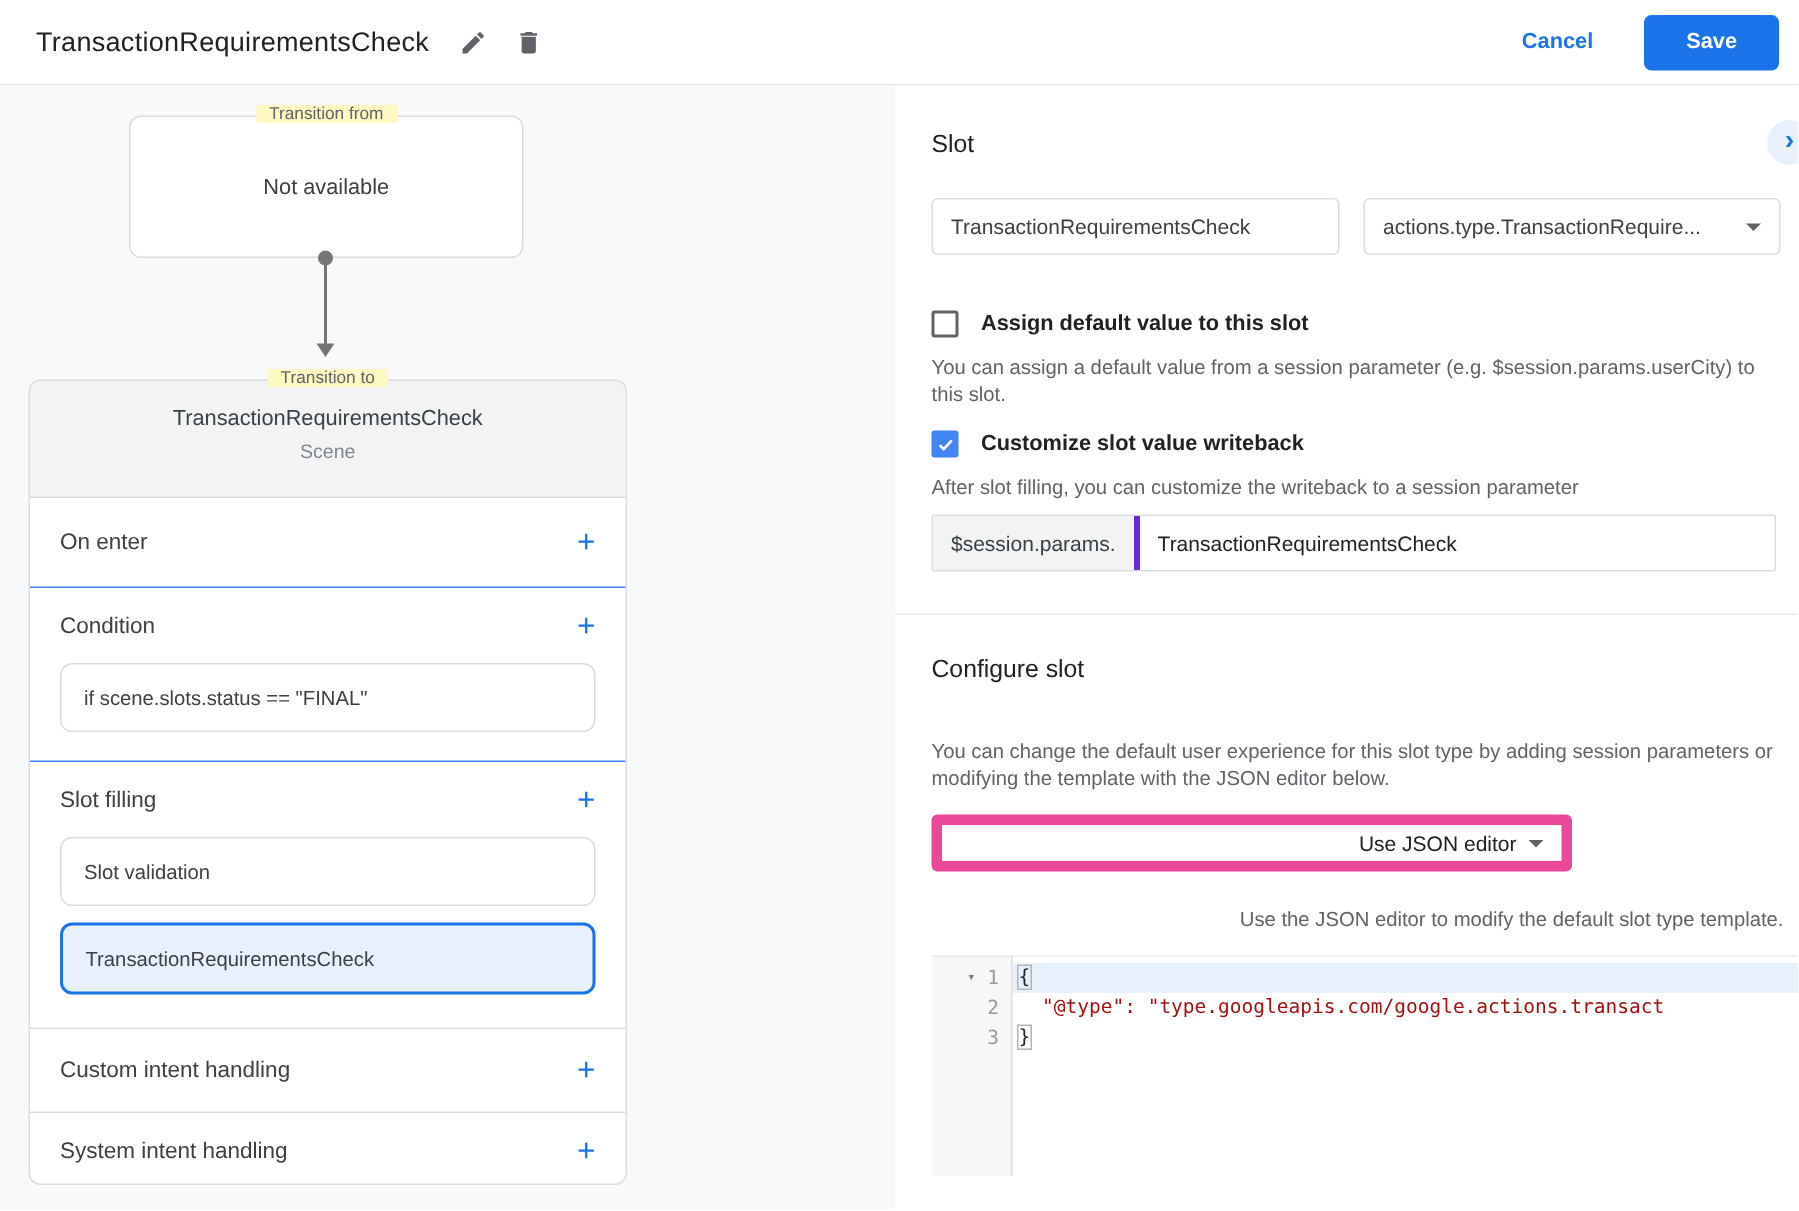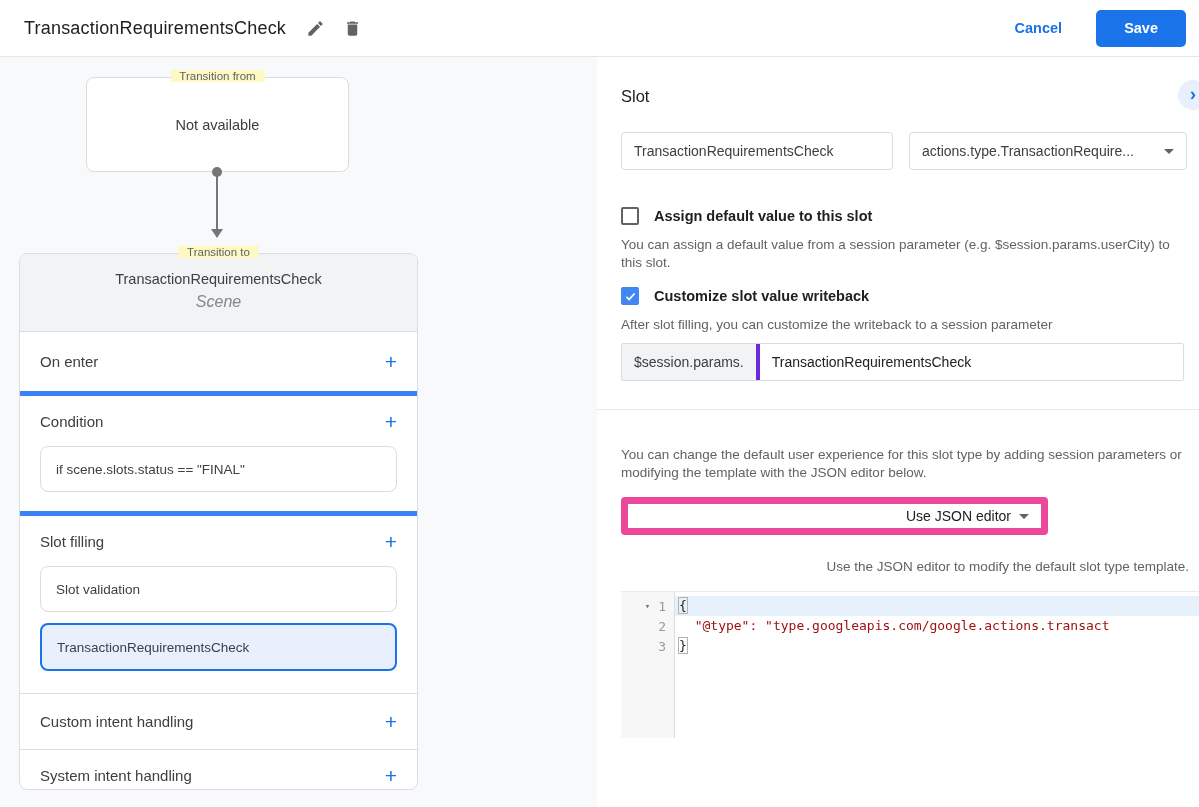--- a/index.html
+++ b/index.html
@@ -40,31 +40,31 @@
     background:#757575; }
   .connector-arrow { position:absolute; left:211px; top:172px; width:0; height:0;
     border-left:6px solid transparent; border-right:6px solid transparent;
     border-top:9px solid #757575; }
 
   .scene-card { position:absolute; left:19px; top:196px; width:399px; height:537px;
     background:#fff; border:1px solid #dadce0; border-radius:8px; }
   .scene-header { height:77px; background:#f1f3f4; border-radius:7px 7px 0 0;
     text-align:center; padding-top:17px; }
   .scene-title { font-size:14.5px; color:#3c4043; }
-  .scene-subtitle { font-size:16px; color:#80868b; margin-top:6px;font-style:italic; }
+  .scene-subtitle { font-size:13px; color:#80868b; margin-top:6px; }
 
   .card-row { border-top:1px solid #dadce0; display:flex; align-items:center;
     justify-content:space-between; padding:0 20px; cursor:pointer; }
   .row-label { font-size:15px; color:#3c4043; }
   .plus { color:#1a73e8; font-size:21px; font-weight:300; line-height:1; cursor:pointer; }
   .row-onenter { height:60px; }
   .row-custom { height:56px; }
   .row-system { height:52px; }
 
-  .card-section { border-top:5px solid #3b82f6; padding:0 20px; }
+  .card-section { border-top:1px solid #3b82f6; padding:0 20px; }
   .section-head { height:50px; display:flex; align-items:center; justify-content:space-between; }
   .pill { height:46px; border:1px solid #dadce0; border-radius:8px; background:#fff;
     display:flex; align-items:center; padding:0 15px; font-size:13.5px; color:#3c4043; cursor:pointer; }
   .sec-condition { padding-bottom:19px; }
   .sec-slotfill { padding-bottom:22px; }
   .pill + .pill-gap { height:11px; }
   .pill.selected { height:48px; border:2px solid #1a73e8; background:#e8f0fe; }
 
   
   .right-panel { flex:1; background:#fff; position:relative; overflow:hidden; }
@@ -241,20 +241,21 @@
     </div>
     <p class="desc rpad">After slot filling, you can customize the writeback to a session parameter</p>
 
     <div class="wb-group rpad">
       <span class="wb-prefix">$session.params.</span>
       <span class="wb-value">TransactionRequirementsCheck</span>
     </div>
 
     <div class="divider"></div>
 
+    <h2 class="panel-heading h-config rpad">Configure slot</h2>
     <p class="desc config-desc rpad">You can change the default user experience for this slot type by adding session parameters or modifying the template with the JSON editor below.</p>
 
     <div class="dropdown rpad">
       <span>Use JSON editor</span>
       <span class="caret"></span>
     </div>
 
     <p class="desc hint rpad">Use the JSON editor to modify the default slot type template.</p>
 
     <div class="editor">

